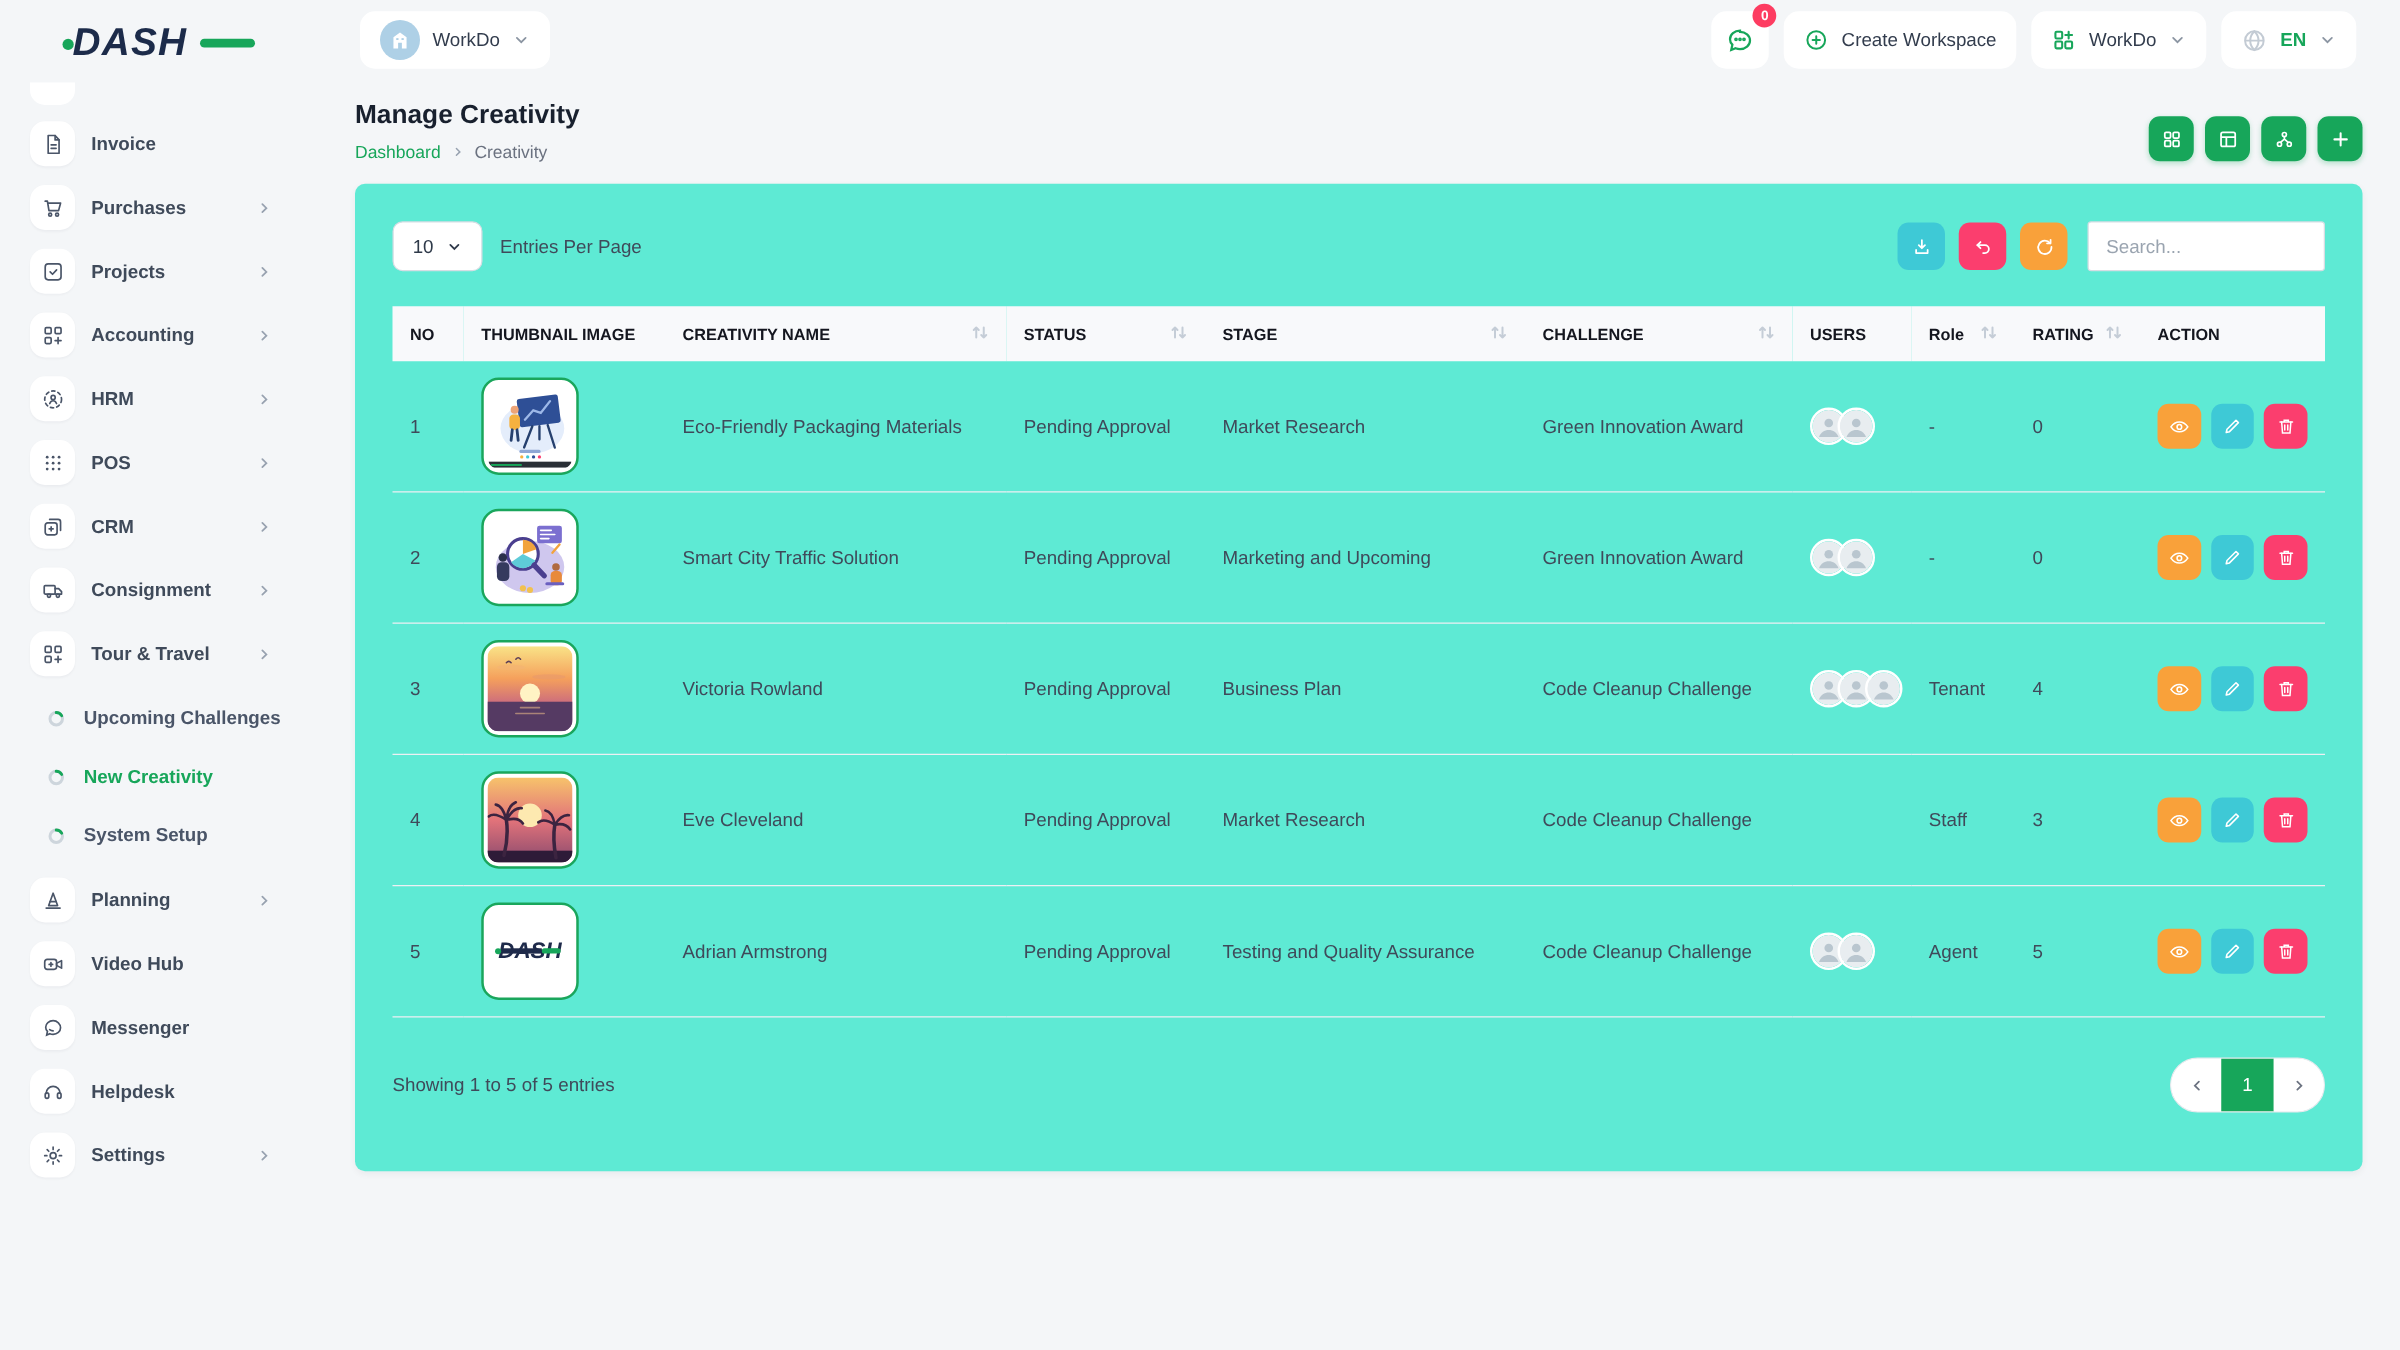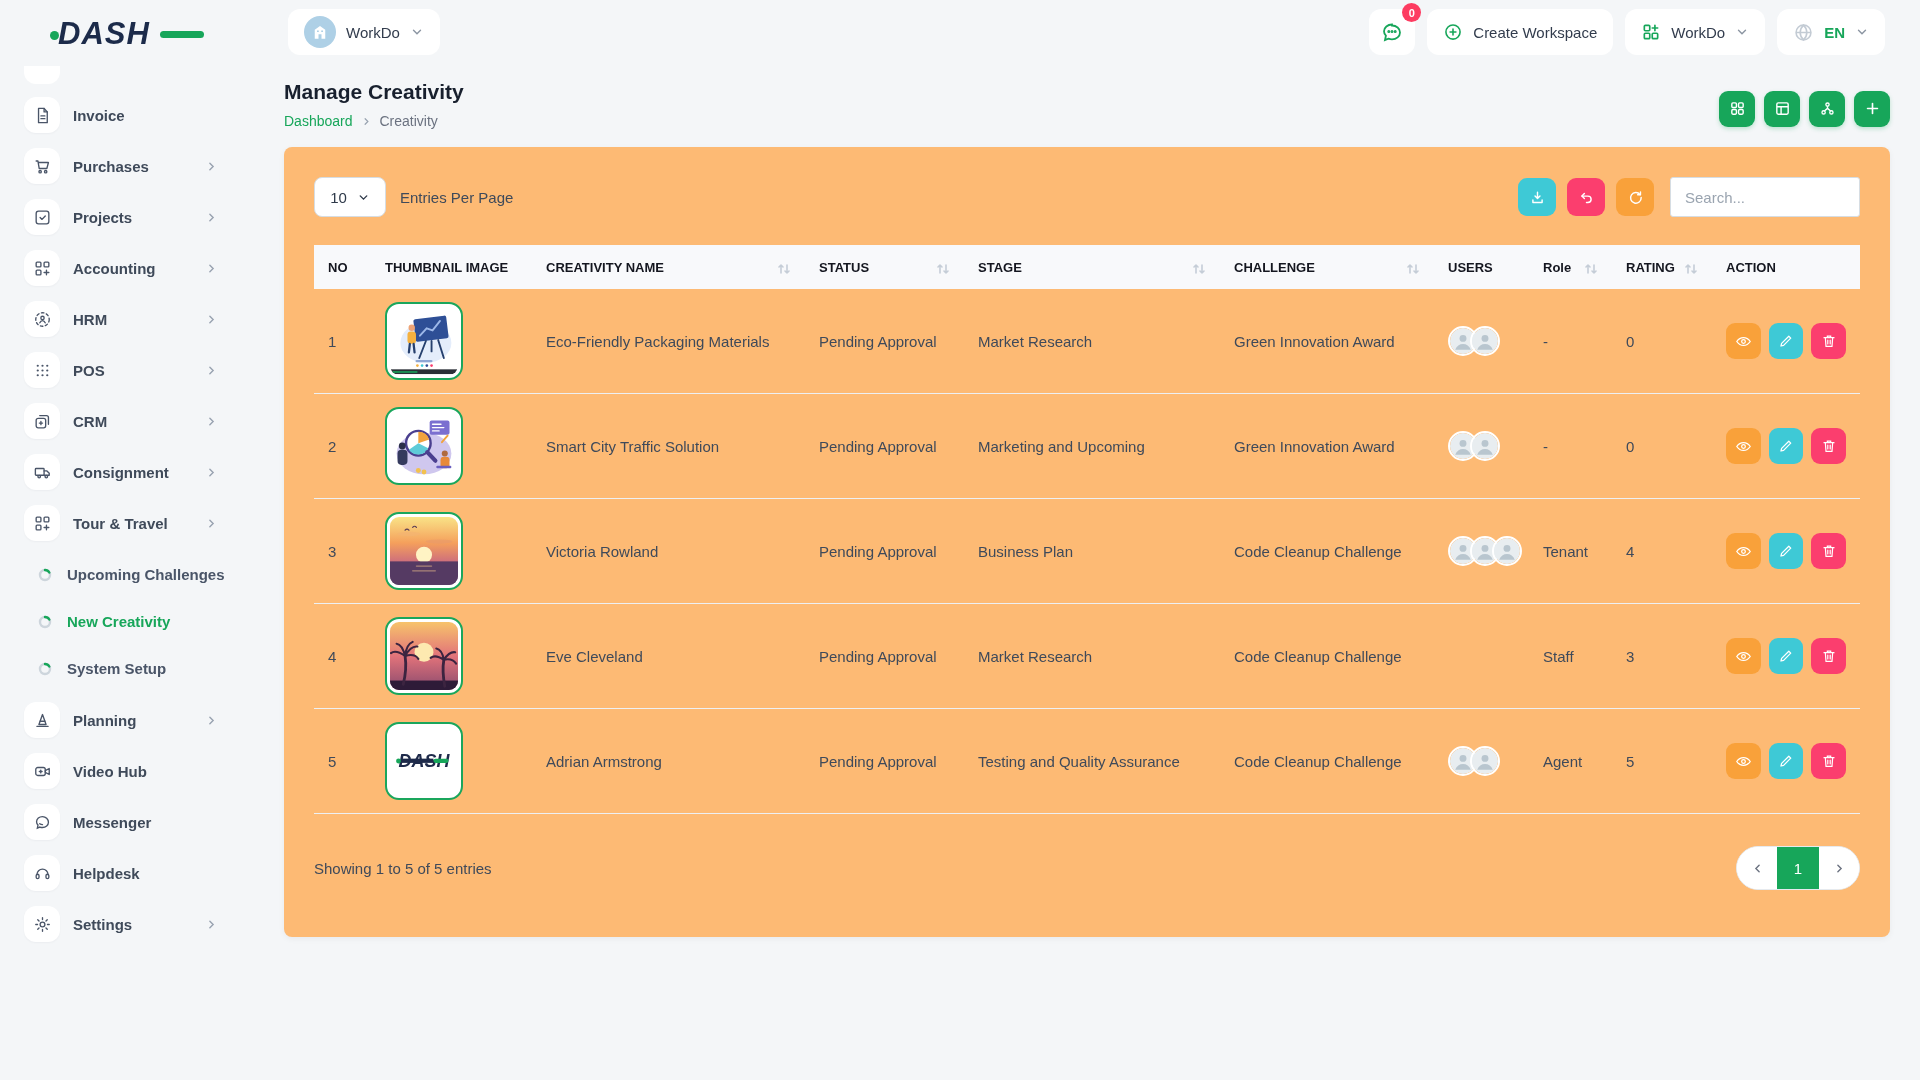--- a/index.html
+++ b/index.html
@@ -35,45 +35,45 @@
   .nav-chev { margin-right:22px; color:#98a2b0; }
   .nav-active { display:flex; align-items:center; height:48px; margin:5px 10px 5px 17px; background:#17a65a; border-radius:16px; cursor:pointer; }
   .nav-active .nav-ic { margin-left:7px; }
   .nav-active .nav-label { color:#fff; font-weight:700; }
   .nav-active .nav-chev { color:#fff; margin-right:16px; }
   .sub-item { display:flex; align-items:center; height:47px; padding-left:38px; cursor:pointer; }
   .sub-label { margin-left:15px; font-size:15px; font-weight:600; color:#4a5568; }
   .sub-item.active .sub-label { color:#17a65a; }
 
   
-  .page-head { display:flex; justify-content:space-between; align-items:center; }
+  .page-head { display:flex; justify-content:space-between; align-items:flex-end; }
   h1 { font-size:21px; font-weight:700; color:#18202e; margin-bottom:9px; }
   .breadcrumb { display:flex; align-items:center; gap:8px; font-size:14px; }
   .breadcrumb a { color:#17a65a; text-decoration:none; cursor:pointer; }
   .crumb-cur { color:#6b7280; }
   .view-buttons { display:flex; gap:9px; margin-top:8px; }
   .vbtn { width:36px; height:36px; border:none; border-radius:9px; background:#17a65a; color:#fff; display:flex; align-items:center; justify-content:center; cursor:pointer; box-shadow:0 2px 4px rgba(23,166,90,.25); }
 
   
-  .card { margin-top:18px; background:#fdba74; border-radius:8px; padding:30px; min-height:790px; box-shadow:0 2px 6px rgba(16,24,40,.05); }
+  .card { margin-top:18px; background:#5eead4; border-radius:8px; padding:30px; min-height:790px; box-shadow:0 2px 6px rgba(16,24,40,.05); }
   .controls { display:flex; align-items:center; margin-bottom:28px; }
   .select-box { width:72px; height:40px; border:1px solid #d6dde3; border-radius:8px; background:#fff; display:flex; align-items:center; justify-content:center; gap:10px; font-size:15px; color:#2f3a4a; cursor:pointer; font-family:inherit; }
   .controls-label { margin-left:14px; font-size:15px; color:#3f4a5a; }
   .spacer { flex:1; }
   .tbtn { width:38px; height:38px; border:none; border-radius:9px; color:#fff; display:flex; align-items:center; justify-content:center; cursor:pointer; margin-left:11px; }
   .tbtn.cyan { background:#3ec9d6; }
   .tbtn.pink { background:#fb3e6e; }
   .tbtn.orange { background:#f9a13a; }
   .search { width:190px; height:40px; margin-left:16px; border:1px solid #d6dde3; border-radius:3px; padding:0 14px; font-size:15px; font-family:inherit; color:#3f4a5a; outline:none; }
   .search::placeholder { color:#9aa4b0; }
 
   
   table { width:100%; border-collapse:collapse; table-layout:fixed; }
   thead th { background:#f8f9fb; height:44px; font-size:13px; font-weight:700; color:#14161f; text-align:left; padding:0 14px; }
-  .th-inner { display:flex; align-items:flex-end; justify-content:space-between; }
+  .th-inner { display:flex; align-items:flex-start; justify-content:space-between; }
   .sort-ic { color:#c5cdd7; flex:0 0 auto; }
   tbody td { padding:13px 14px; border-bottom:1px solid #edf0f3; font-size:15px; color:#3f4a5a; vertical-align:middle; }
   .thumb { width:78px; height:78px; border:2px solid #1aa65c; border-radius:14px; background:#fff; padding:3px; cursor:pointer; }
   .thumb svg { width:100%; height:100%; border-radius:9px; display:block; }
   .avatars { display:flex; }
   .avatar { width:30px; height:30px; border-radius:50%; margin-left:-8px; border:2px solid #fff; }
   .avatar:first-child { margin-left:0; }
   .actions { display:flex; gap:8px; }
   .act { width:36px; height:36px; border:none; border-radius:9px; color:#fff; display:flex; align-items:center; justify-content:center; cursor:pointer; }
   .act.orange { background:#f9a13a; }

